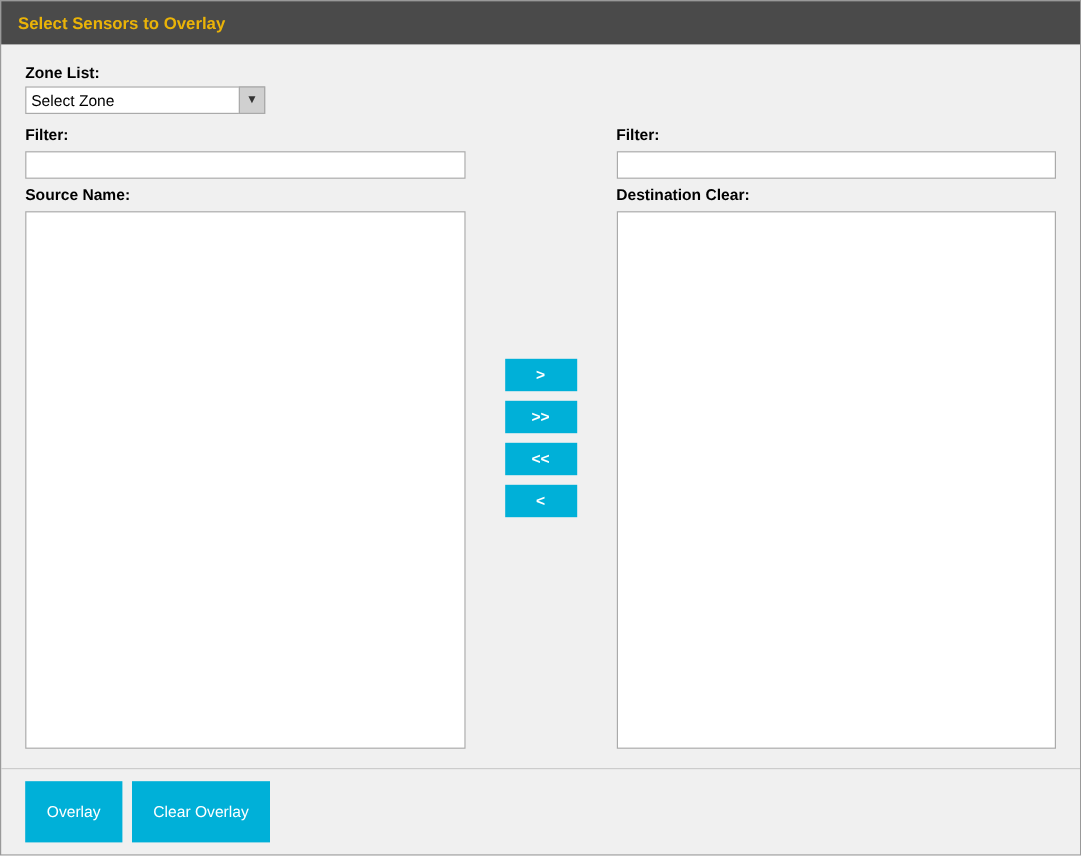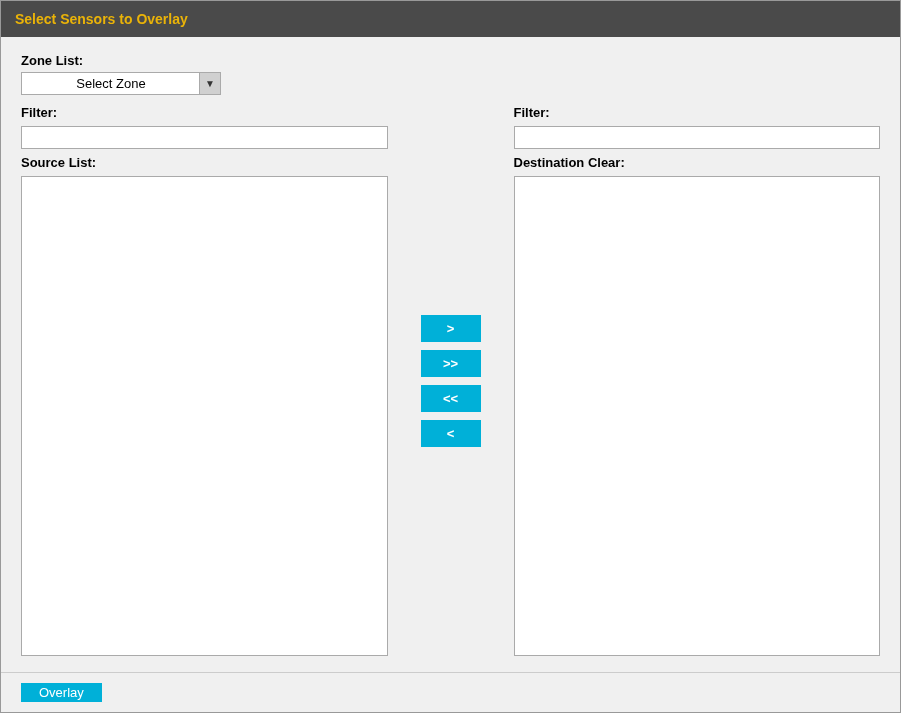--- a/index.html
+++ b/index.html
@@ -64,21 +64,20 @@
 
     .zone-select {
       width: 200px;
       padding: 3px 24px 3px 4px;
       border: 1px solid #aaa;
       background: #fff;
       font-size: 13px;
       appearance: none;
       -webkit-appearance: none;
       cursor: pointer;
-      text-align: center;
     }
 
     .select-arrow {
       position: absolute;
       right: 0;
       top: 0;
       bottom: 0;
       width: 22px;
       background: #d0d0d0;
       border: 1px solid #aaa;
@@ -148,21 +147,21 @@
 
     .dialog-footer {
       padding: 10px 20px;
       border-top: 1px solid #ccc;
       display: flex;
       flex-direction: row;
       gap: 8px;
     }
 
     .footer-btn {
-      padding: 2px 18px;
+      padding: 18px 18px;
       font-size: 13px;
       cursor: pointer;
       border: none;
       color: #fff;
       background: #00b0d8;
     }
 
     
     .list-box::-webkit-scrollbar {
       width: 16px;
@@ -194,21 +193,21 @@
         </select>
         <div class="select-arrow">▼</div>
       </div>
     </div>
 
     <div class="two-panel">
 
       <div class="panel">
         <label>Filter:</label>
         <input class="filter-input" type="text" style="">
-        <label>Source List:</label>
+        <label>Source Name:</label>
         <div class="list-box"></div>
       </div>
 
       <div class="middle-buttons">
         <button class="transfer-btn">&gt;</button>
         <button class="transfer-btn">&gt;&gt;</button>
         <button class="transfer-btn">&lt;&lt;</button>
         <button class="transfer-btn">&lt;</button>
       </div>
 
@@ -218,14 +217,15 @@
         <label>Destination Clear:</label>
         <div class="list-box"></div>
       </div>
 
     </div>
 
   </div>
 
   <div class="dialog-footer">
     <button class="footer-btn">Overlay</button>
+    <button class="footer-btn">Clear Overlay</button>
   </div>
 </div>
 
 </body></html>

